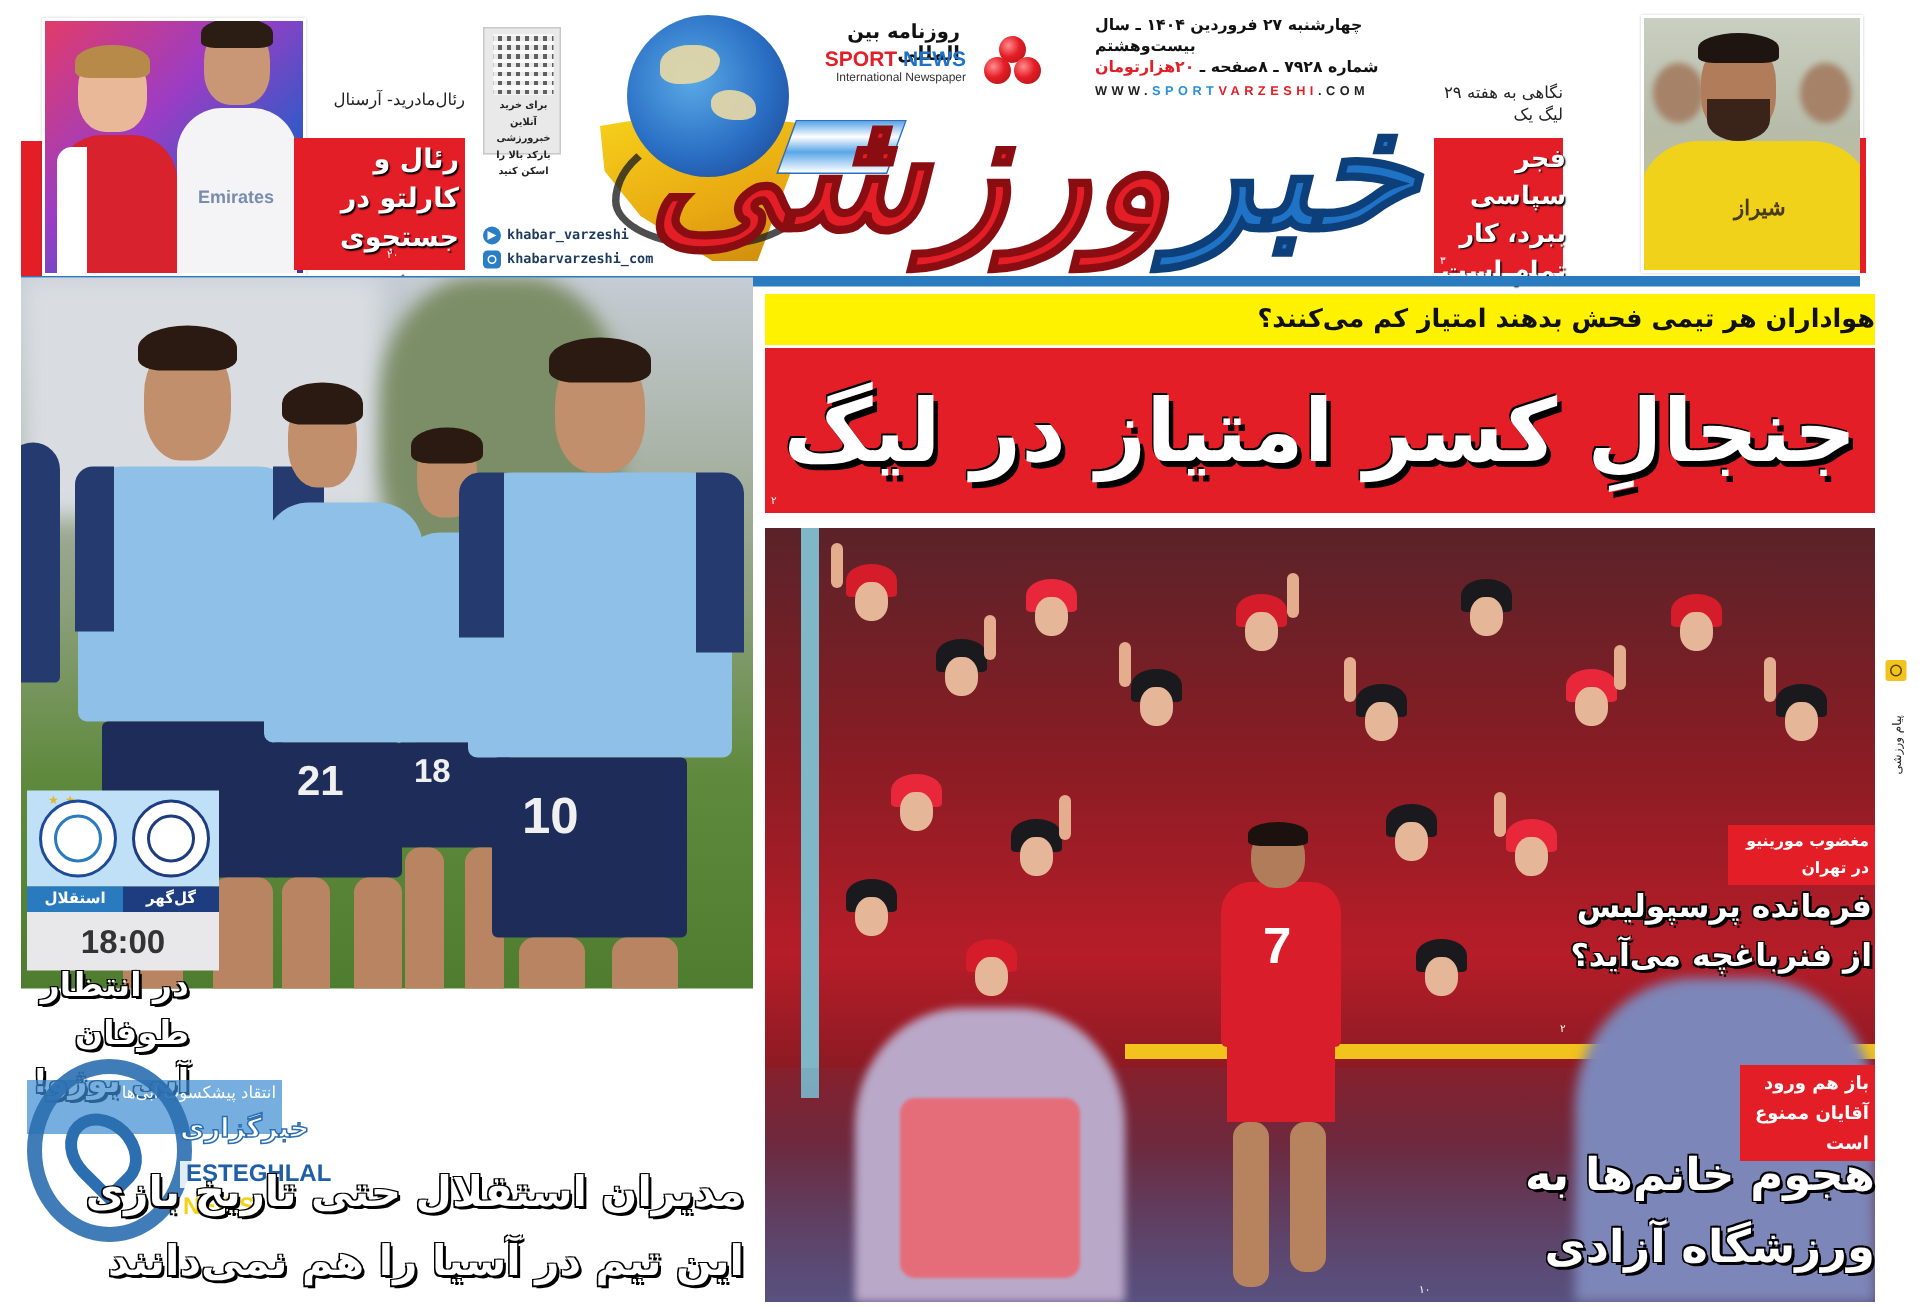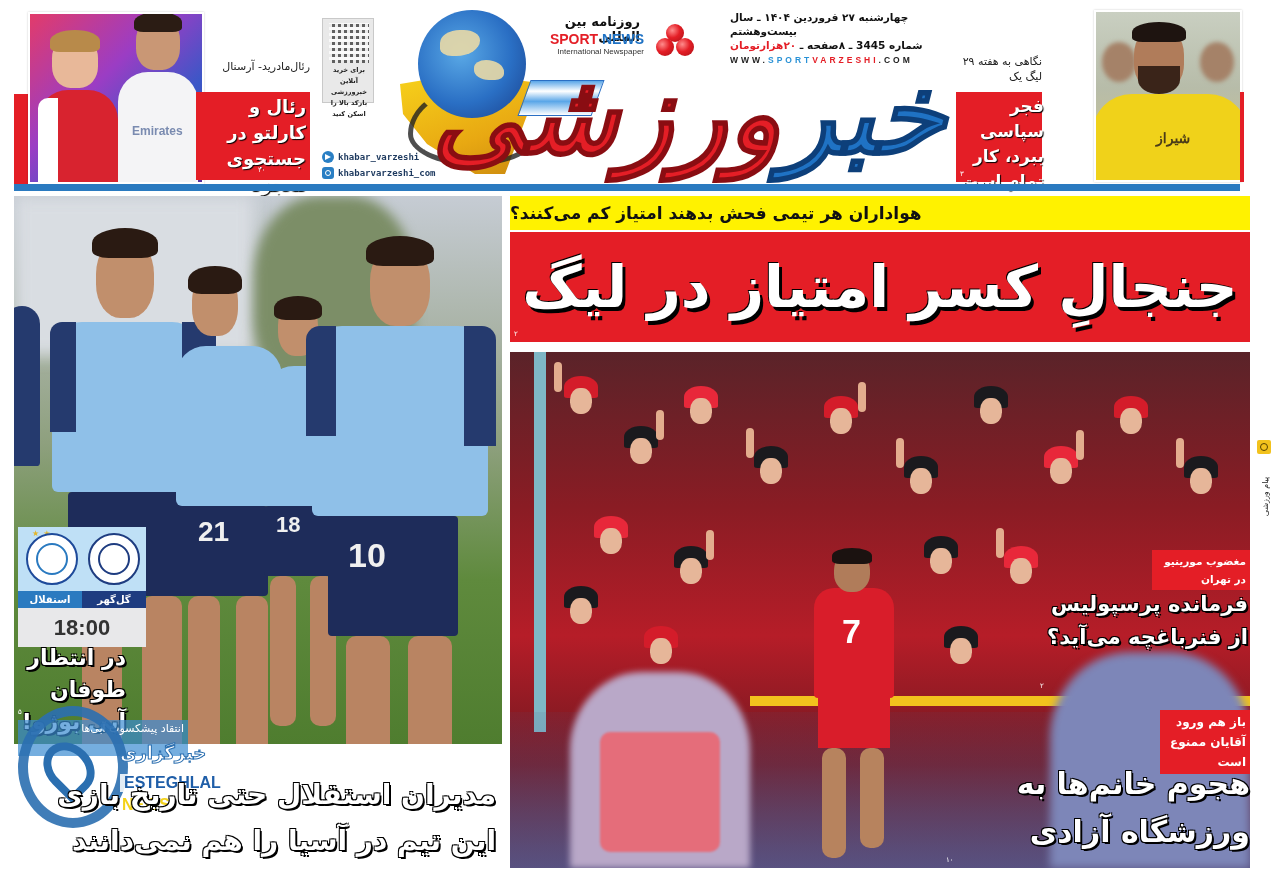--- a/index.html
+++ b/index.html
@@ -96,21 +96,21 @@
   #teaser-right-photo .hair { left: 36px; top: 10px; width: 54px; height: 20px; border-radius: 50% 50% 20% 20%; background: #1e1410; }
   #teaser-right-photo .shirt { left: -4px; top: 82px; width: 156px; height: 100px; border-radius: 40px 40px 0 0; background: #f0d21a; }
   #teaser-right-photo .shirt-text { left: 60px; top: 118px; font-size: 14px; font-weight: bold; color: #4a3b18; }
   #teaser-right-photo .bg-player { top: 30px; width: 34px; height: 40px; border-radius: 50%; background: #a58268; filter: blur(2px); }
   #teaser-right-redbar { left: 1240px; top: 92px; width: 4px; height: 90px; background: #e41e26; }
 
   
   #blue-band { left: 14px; top: 184px; width: 1226px; height: 7px; background: #2a7ac0; }
 
   
-  #left-photo { left: 14px; top: 196px; width: 488px; height: 548px; overflow: hidden;
+  #left-photo { left: 14px; top: 185px; width: 488px; height: 474px; overflow: hidden;
       background: linear-gradient(180deg, #c6ccd4 0%, #a9b3a6 25%, #8ea07e 45%, #5f8a3d 70%, #4f7d2f 100%); }
   #left-photo .tree { left: 240px; top: 0; width: 160px; height: 200px; border-radius: 40%; background: #7c8e67; filter: blur(6px); }
   #left-photo .sky { left: 0; top: 0; width: 240px; height: 160px; background: #d9dde2; filter: blur(8px); }
   .runner { position: absolute; }
   .runner .head { position: absolute; border-radius: 45% 45% 42% 42%; background: #c18f6c; }
   .runner .hair { position: absolute; border-radius: 50% 50% 25% 25%; background: #2a1a12; }
   .runner .torso { position: absolute; background: #8fc0e8; border-radius: 30px 30px 6px 6px; }
   .runner .sleeveL, .runner .sleeveR { position: absolute; background: #253a6e; }
   .runner .shorts { position: absolute; background: #1e2c5a; border-radius: 4px; }
   .runner .leg { position: absolute; background: #b98462; border-radius: 10px; }
@@ -141,21 +141,21 @@
   #wm-brand-persian { left: 120px; top: 742px; font-size: 18px; font-weight: bold; color: #fff; -webkit-text-stroke: 1px #2b6fb0; }
   #wm-brand { left: 120px; top: 774px; font-family: "Liberation Sans", sans-serif; font-size: 16px; font-weight: bold; color: #1f5ea8; background: rgba(255,255,255,.85); padding: 0 4px; }
   #wm-news { left: 122px; top: 796px; font-family: "Liberation Sans", sans-serif; font-size: 16px; font-weight: bold; color: #f4d21a; }
   #wm-news .com { color: #fff; font-size: 9px; }
 
   #left-headline-2 { left: 20px; top: 772px; width: 476px; font-size: 28px; line-height: 46px; }
   #left-page-2 { left: 18px; top: 858px; font-size: 7px; color: #fff; }
 
   
   #kicker-bar { left: 510px; top: 196px; width: 740px; height: 34px; background: #fff200; }
-  #kicker-text { left: 510px; top: 196px; width: 740px; height: 46px; text-align: left; font-size: 17px; font-weight: bold; color: #111; line-height: 34px; }
+  #kicker-text { left: 510px; top: 196px; width: 740px; height: 46px; text-align: right; font-size: 17px; font-weight: bold; color: #111; line-height: 34px; }
   #main-headline-bar { left: 510px; top: 232px; width: 740px; height: 110px; background: #e41e26; }
   #main-headline { left: 510px; top: 232px; width: 740px; height: 110px; text-align: center; font-size: 58px; font-weight: bold; color: #fff; line-height: 110px;
       text-shadow: 3px 4px 0 #000, -1px -1px 0 #000; letter-spacing: -1px; }
   #main-headline-page { left: 514px; top: 330px; font-size: 7px; color: #fff; }
 
   #crowd-photo { left: 510px; top: 352px; width: 740px; height: 516px; overflow: hidden;
       background: linear-gradient(180deg, #5a2329 0%, #8a1c24 30%, #b61d28 55%, #701820 80%, #3e3a4e 100%); }
   #crowd-photo .pole { left: 24px; top: 0; width: 12px; height: 380px; background: #7fb7c6; }
   .fan { position: absolute; }
   .fan .face { position: absolute; width: 22px; height: 26px; border-radius: 45%; background: #e6b699; }
@@ -247,21 +247,21 @@
 
   <div id="logo-text" class="abs">
     <div id="logo-text-main" class="abs rtl">
       <span class="blue">خبر</span><span class="red">ورزشی</span>
     </div>
   </div>
 
   <div id="issue-info" class="abs">
     <div id="issue-date" class="rtl">چهارشنبه ۲۷ فروردین ۱۴۰۴ ـ سال بیست‌وهشتم</div>
     <div id="issue-number" class="rtl">
-      <span>شماره 3445 ـ ۸صفحه ـ </span><span id="issue-price">۲۰هزارتومان</span>
+      <span>شماره ۷۹۲۸ ـ ۸صفحه ـ </span><span id="issue-price">۲۰هزارتومان</span>
     </div>
     <div id="issue-url">
       <span>WWW.</span><span class="blue">SPORT</span><span class="red">VARZESHI</span><span>.COM</span>
     </div>
   </div>
 
   <div id="teaser-right-kicker" class="abs rtl">نگاهی به هفته ۲۹ لیگ یک</div>
   <div id="teaser-right-headline-box" class="abs"></div>
   <div id="teaser-right-headline" class="abs rtl">فجر سپاسی ببرد، کار تمام است</div>
   <div id="teaser-right-page" class="abs">۳</div>

